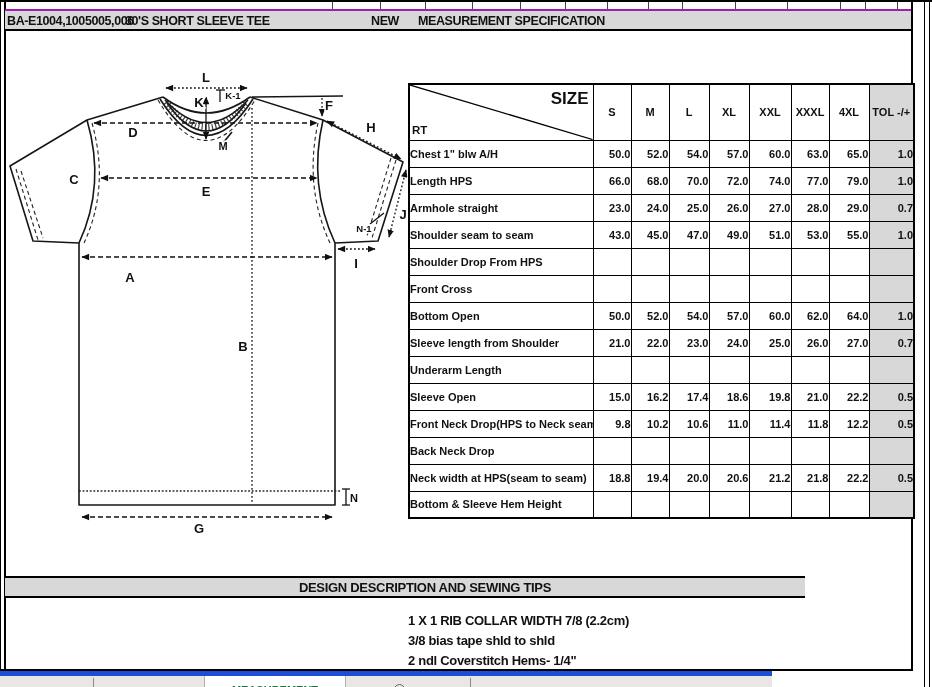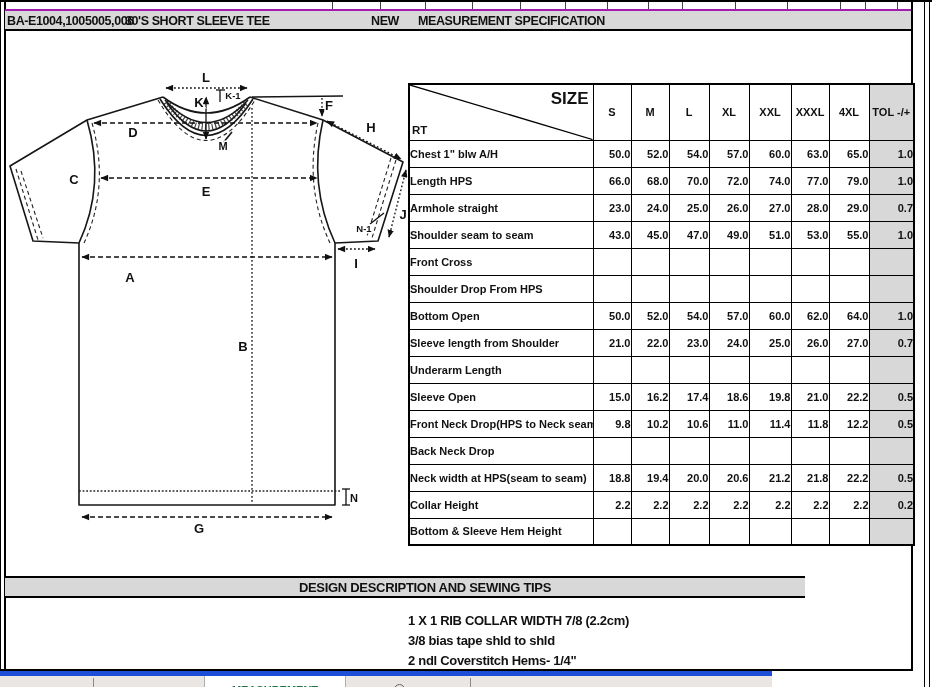--- a/index.html
+++ b/index.html
@@ -222,33 +222,33 @@
     <td class="val">45.0</td>
     <td class="val">47.0</td>
     <td class="val">49.0</td>
     <td class="val">51.0</td>
     <td class="val">53.0</td>
     <td class="val">55.0</td>
     <td class="val tol">1.0</td>
   </tr>
 
   <tr>
+    <td class="lbl">Shoulder Drop From HPS</td>
+    <td class="val"></td>
+    <td class="val"></td>
+    <td class="val"></td>
+    <td class="val"></td>
+    <td class="val"></td>
+    <td class="val"></td>
+    <td class="val"></td>
+    <td class="val tol"></td>
+  </tr>
+
+  <tr>
     <td class="lbl">Front Cross</td>
-    <td class="val"></td>
-    <td class="val"></td>
-    <td class="val"></td>
-    <td class="val"></td>
-    <td class="val"></td>
-    <td class="val"></td>
-    <td class="val"></td>
-    <td class="val tol"></td>
-  </tr>
-
-  <tr>
-    <td class="lbl">Shoulder Drop From HPS</td>
     <td class="val"></td>
     <td class="val"></td>
     <td class="val"></td>
     <td class="val"></td>
     <td class="val"></td>
     <td class="val"></td>
     <td class="val"></td>
     <td class="val tol"></td>
   </tr>
 
@@ -329,31 +329,20 @@
     <td class="val">18.8</td>
     <td class="val">19.4</td>
     <td class="val">20.0</td>
     <td class="val">20.6</td>
     <td class="val">21.2</td>
     <td class="val">21.8</td>
     <td class="val">22.2</td>
     <td class="val tol">0.5</td>
   </tr>
 
-  <tr>
-    <td class="lbl">Collar Height</td>
-    <td class="val">2.2</td>
-    <td class="val">2.2</td>
-    <td class="val">2.2</td>
-    <td class="val">2.2</td>
-    <td class="val">2.2</td>
-    <td class="val">2.2</td>
-    <td class="val">2.2</td>
-    <td class="val tol">0.2</td>
-  </tr>
 
   <tr>
     <td class="lbl">Bottom &amp; Sleeve Hem Height</td>
     <td class="val"></td>
     <td class="val"></td>
     <td class="val"></td>
     <td class="val"></td>
     <td class="val"></td>
     <td class="val"></td>
     <td class="val"></td>

